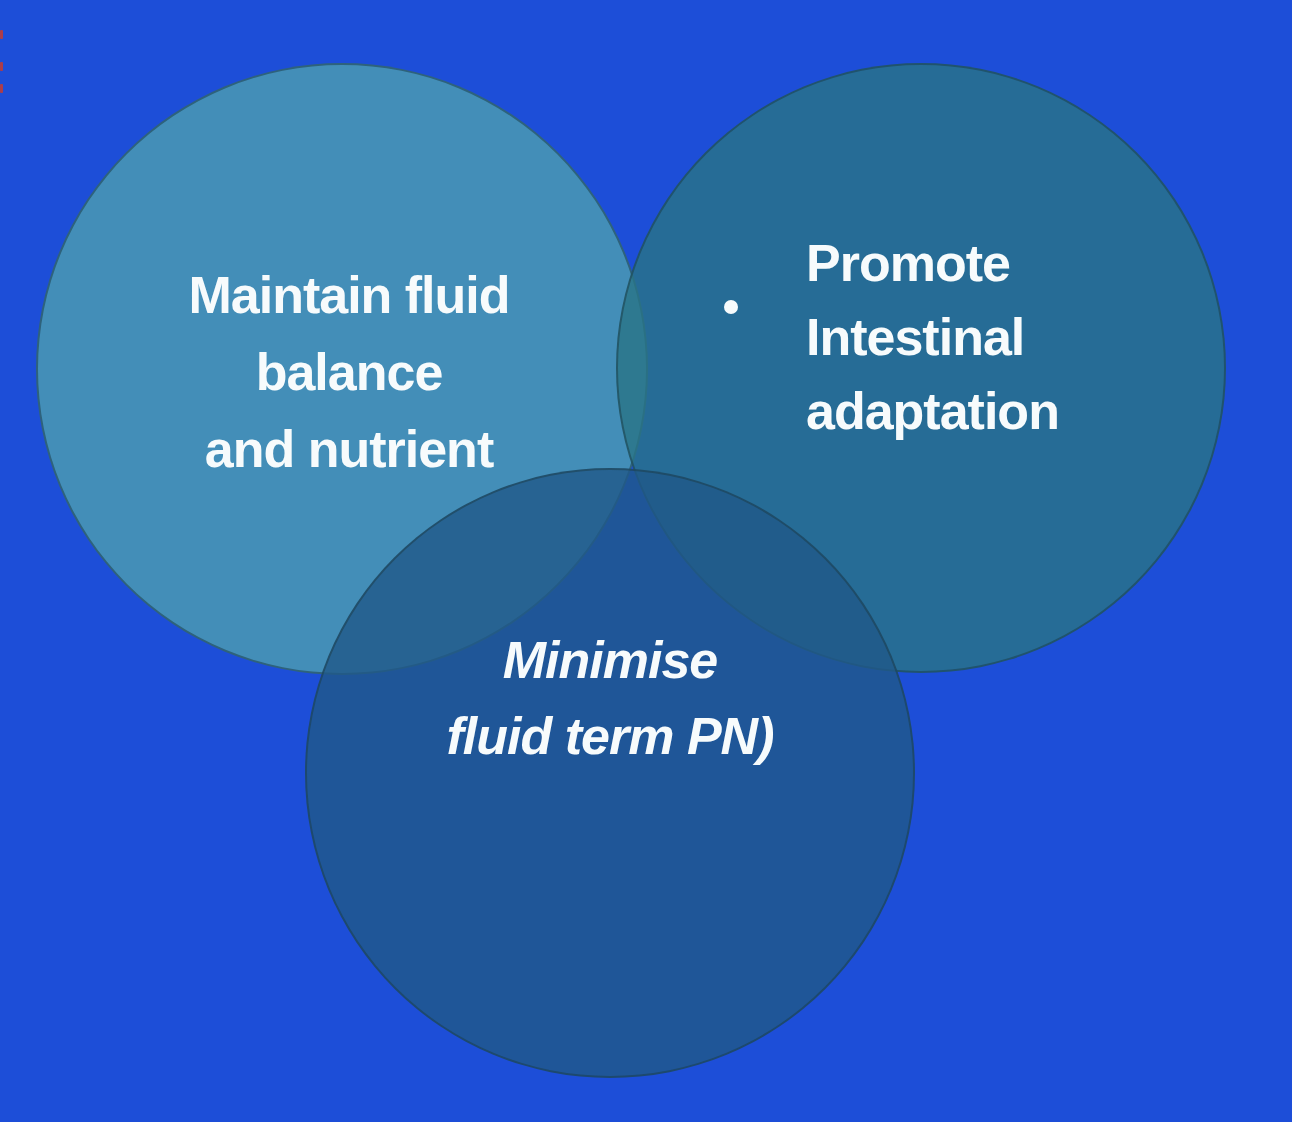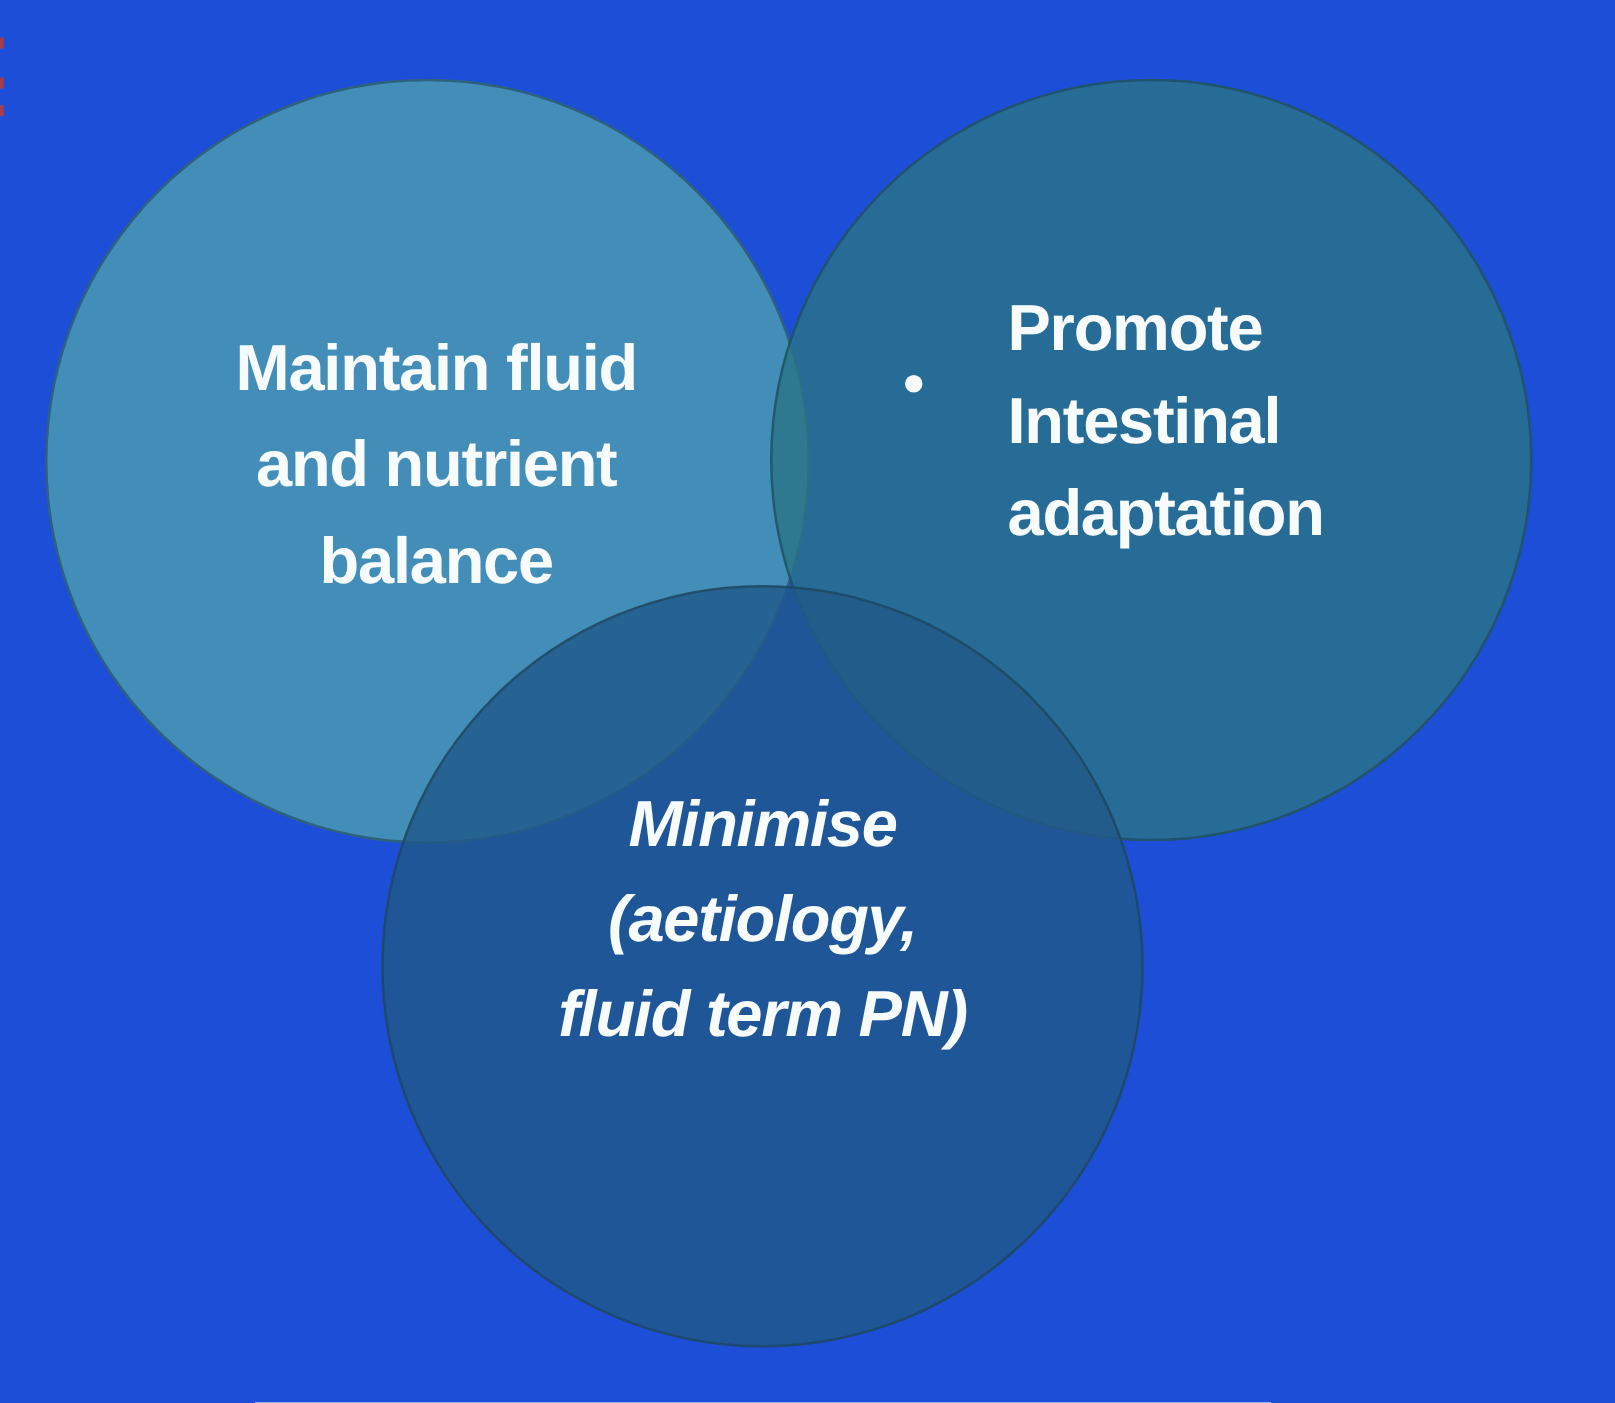--- a/index.html
+++ b/index.html
@@ -99,22 +99,22 @@
     <div class="edge-dash d2" style="background:#c43b33"></div>
     <div class="edge-dash d3" style="background:#c43b33"></div>
   </div>
 
   <div class="circle fluid"></div>
   <div class="circle promote"></div>
   <div class="circle minimise"></div>
 
   <div class="venn-text centered text-fluid">
     <div>Maintain fluid</div>
+    <div>balance</div>
     <div>and nutrient</div>
-    <div>balance</div>
   </div>
 
   <div class="venn-text text-promote">
     <div class="bullet-row">
       <span class="bullet-cell"></span>
       <span>Promote</span>
     </div>
     <div class="bullet-row">
       <span class="bullet-cell">
           <span class="bullet-dot"></span>
@@ -122,17 +122,16 @@
       <span>Intestinal</span>
     </div>
     <div class="bullet-row">
       <span class="bullet-cell"></span>
       <span>adaptation</span>
     </div>
   </div>
 
   <div class="venn-text centered text-minimise">
     <div>Minimise</div>
-    <div>(aetiology,</div>
     <div>fluid term PN)</div>
   </div>
 
 </div>
 
 </body></html>

